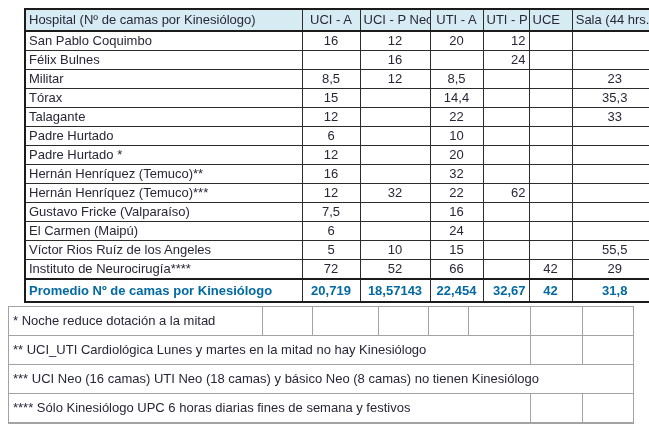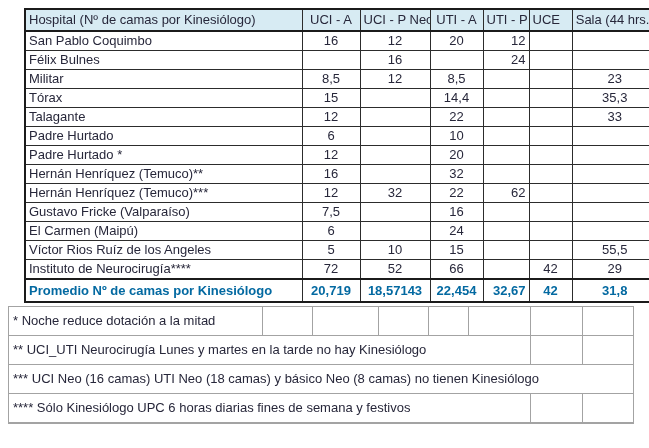--- a/index.html
+++ b/index.html
@@ -240,21 +240,21 @@
           <td colspan="1" class="note-text">* Noche reduce dotación a la mitad</td>
           <td colspan="1"></td>
           <td colspan="1"></td>
           <td colspan="1"></td>
           <td colspan="1"></td>
           <td colspan="1"></td>
           <td colspan="1"></td>
           <td colspan="1"></td>
         </tr>
         <tr>
-          <td colspan="6" class="note-text">** UCI_UTI Neurocirugía Lunes y martes en la tarde no hay Kinesiólogo</td>
+          <td colspan="6" class="note-text">** UCI_UTI Cardiológica Lunes y martes en la mitad no hay Kinesiólogo</td>
           <td colspan="1"></td>
           <td colspan="1"></td>
         </tr>
         <tr>
           <td colspan="8" class="note-text">*** UCI Neo (16 camas) UTI Neo (18 camas) y básico Neo (8 camas) no tienen Kinesiólogo</td>
         </tr>
         <tr>
           <td colspan="6" class="note-text">**** Sólo Kinesiólogo UPC 6 horas diarias fines de semana y festivos</td>
           <td colspan="1"></td>
           <td colspan="1"></td>

